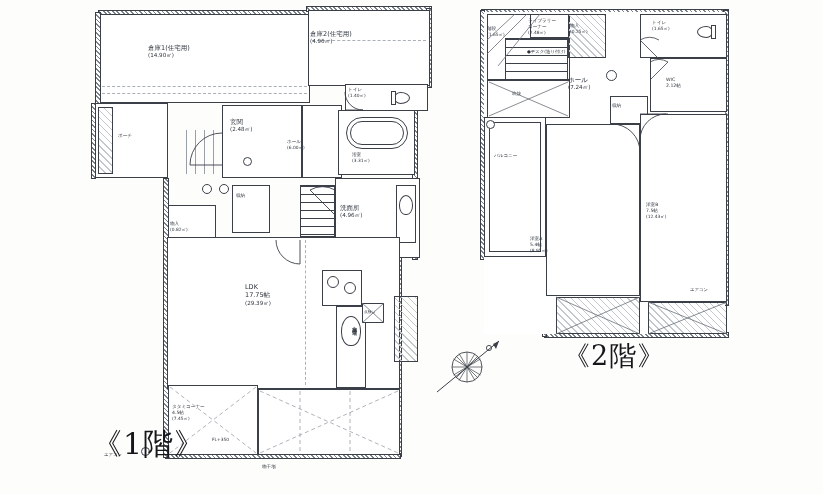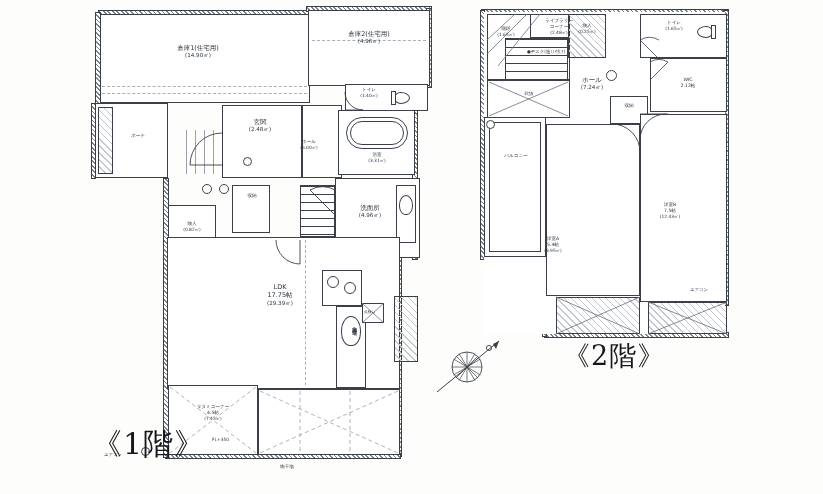--- a/index.html
+++ b/index.html
@@ -9,21 +9,21 @@
   .room{position:absolute;border:1.6px solid #3b4048;background:#fff}
   .thin{border-width:1px}
   .noB{border:none}
   .xwall{position:absolute;border:1px solid #3b4048;
          background:repeating-linear-gradient(45deg,#fff 0 2px,#7c828a 2px 3.2px)}
   .hatchbox{position:absolute;border:1px solid #3b4048;
             background:repeating-linear-gradient(45deg,transparent 0 4px,#c3c8ce 4px 5px)}
   .stairsH{position:absolute;border:1px solid #3b4048;background:#fff;
            background-image:repeating-linear-gradient(180deg,#3b4048 0 1px,transparent 1px 8px)}
   .stepsV{position:absolute;background:repeating-linear-gradient(90deg,#9aa0a7 0 1px,transparent 1px 9px)}
-  .lbl{position:absolute;font-size:6.5px;line-height:1.3;text-align:center;
+  .lbl{position:absolute;font-size:6.5px;line-height:1.3;text-align:left;
        color:#2d333b;white-space:nowrap}
   .lbl .area{font-size:5.6px}
   .lbl.tiny{font-size:4.6px}
   .lbl.tiny .area{font-size:4.4px}
   .note{position:absolute;font-size:4.4px;color:#2d333b;white-space:nowrap}
   .vtext{position:absolute;writing-mode:vertical-rl;font-size:5.2px;letter-spacing:1px;color:#2d333b}
   .floor-label{position:absolute;font-family:"DejaVu Serif","Liberation Serif",serif;
                color:#15171a;letter-spacing:1px}
   .dashH{position:absolute;border-top:1px dashed #aab0b6}
   .dashV{position:absolute;border-left:1px dashed #aab0b6}
@@ -88,21 +88,21 @@
   <div class="dashH" style="left:102px;top:86px;width:205px"></div>
   <div class="dashH" style="left:102px;top:93px;width:205px"></div>
   <div class="dashH" style="left:312px;top:40px;width:114px"></div>
   <div class="dashV" style="left:305px;top:240px;height:145px"></div>
 
   <div class="circ" style="left:202px;top:184px;width:10px;height:10px"></div>
   <div class="circ" style="left:219px;top:184px;width:10px;height:10px"></div>
   <div class="circ" style="left:141px;top:447px;width:9px;height:9px"></div>
   <div class="circ" style="left:243px;top:157px;width:9px;height:9px"></div>
 
-  <div class="lbl" style="left:138px;top:44px;width:120px">
+  <div class="lbl" style="left:148px;top:44px;width:120px">
     <div>倉庫1(住宅用)</div>
     <div class="area">(14.90㎡)</div>
   </div>
   <div class="lbl" style="left:310px;top:30px;width:118px">
     <div>倉庫2(住宅用)</div>
     <div class="area">(4.96㎡)</div>
   </div>
   <div class="lbl tiny" style="left:348px;top:87px;width:42px">
     <div>トイレ</div>
     <div class="area">(1.40㎡)</div>

